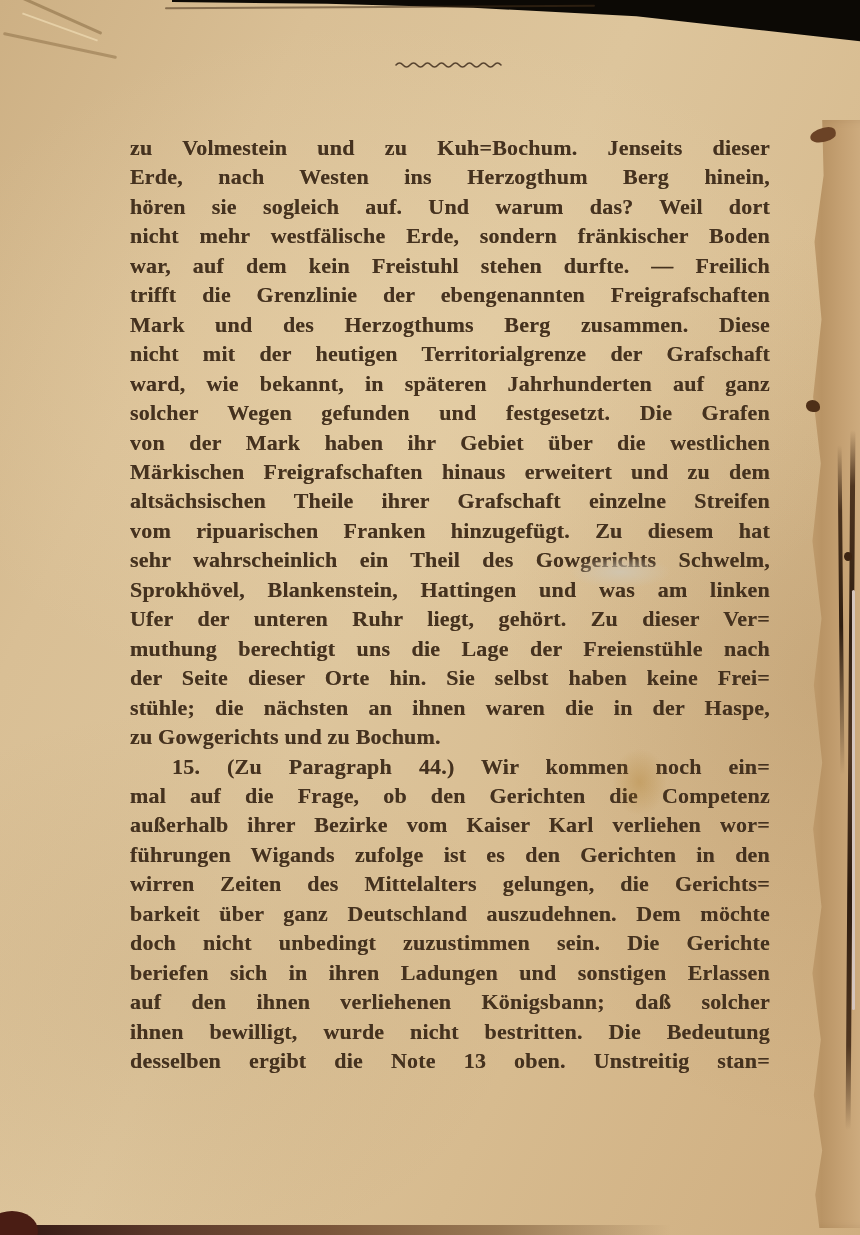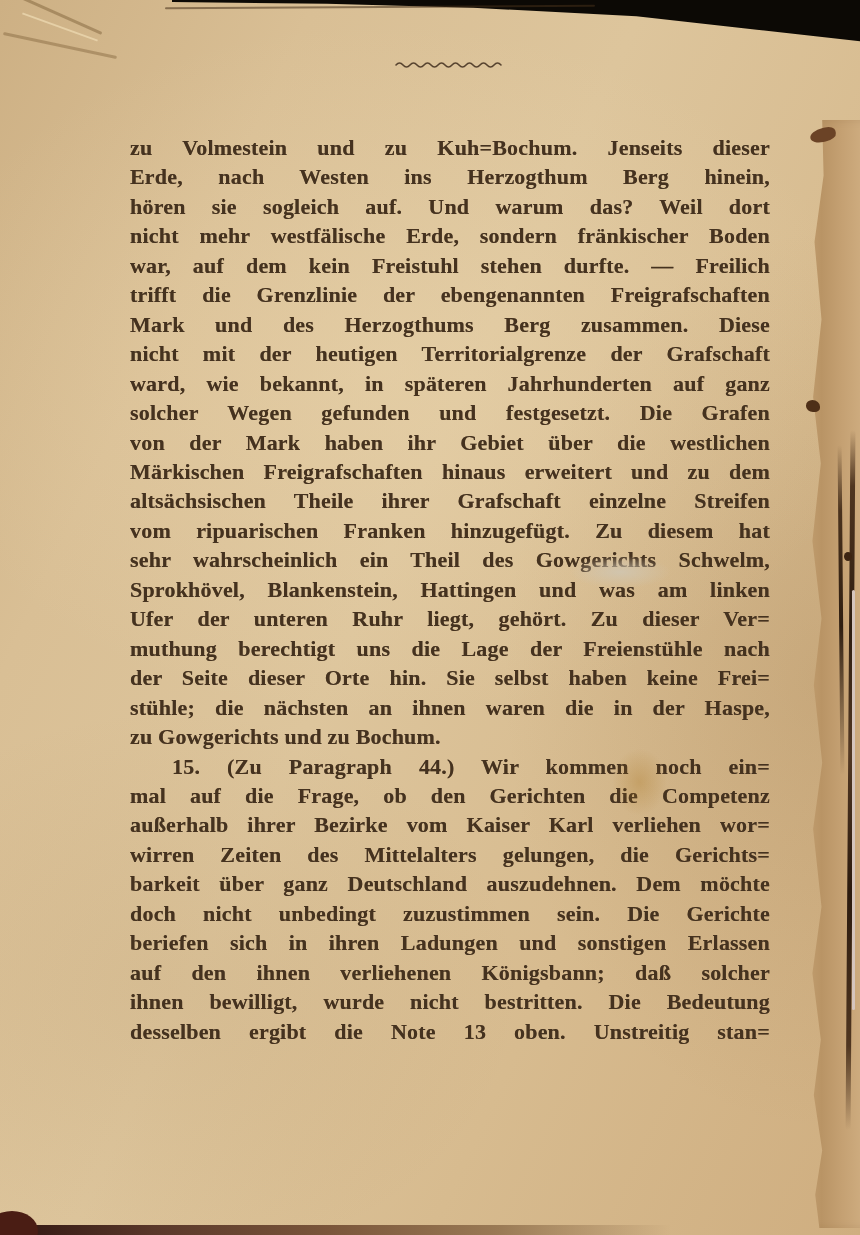--- a/index.html
+++ b/index.html
@@ -142,20 +142,21 @@
       <div class="line">Ufer der unteren Ruhr liegt, gehört. Zu dieser Ver=</div>
       <div class="line">muthung berechtigt uns die Lage der Freienstühle nach</div>
       <div class="line">der Seite dieser Orte hin. Sie selbst haben keine Frei=</div>
       <div class="line">stühle; die nächsten an ihnen waren die in der Haspe,</div>
       <div class="line para-end">zu Gowgerichts und zu Bochum.</div>
     </div>
     <div>
       <div class="line indent">15. (Zu Paragraph 44.) Wir kommen noch ein=</div>
       <div class="line">mal auf die Frage, ob den Gerichten die Competenz</div>
       <div class="line">außerhalb ihrer Bezirke vom Kaiser Karl verliehen wor=</div>
+      <div class="line">führungen Wigands zufolge ist es den Gerichten in den</div>
       <div class="line">wirren Zeiten des Mittelalters gelungen, die Gerichts=</div>
       <div class="line">barkeit über ganz Deutschland auszudehnen. Dem möchte</div>
       <div class="line">doch nicht unbedingt zuzustimmen sein. Die Gerichte</div>
       <div class="line">beriefen sich in ihren Ladungen und sonstigen Erlassen</div>
       <div class="line">auf den ihnen verliehenen Königsbann; daß solcher</div>
       <div class="line">ihnen bewilligt, wurde nicht bestritten. Die Bedeutung</div>
       <div class="line">desselben ergibt die Note 13 oben. Unstreitig stan=</div>
     </div>
   </div>
 

